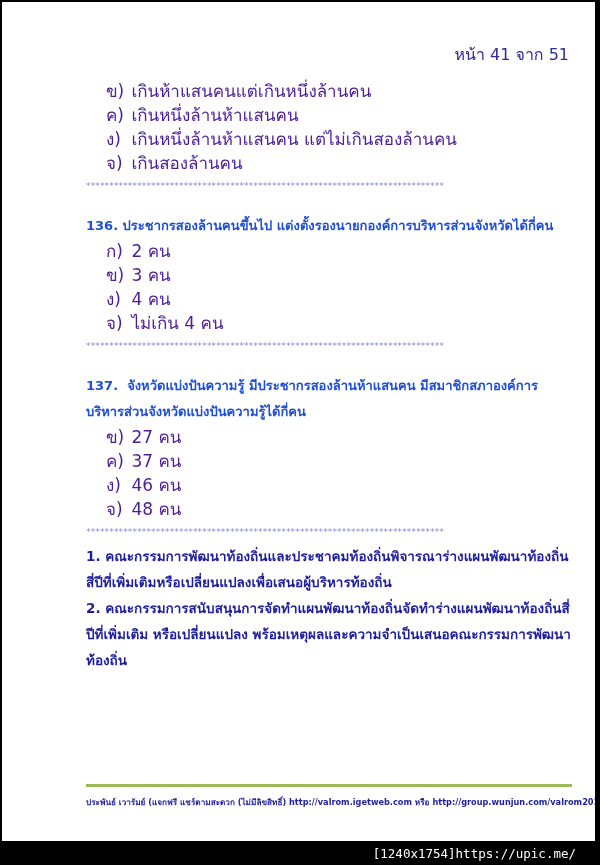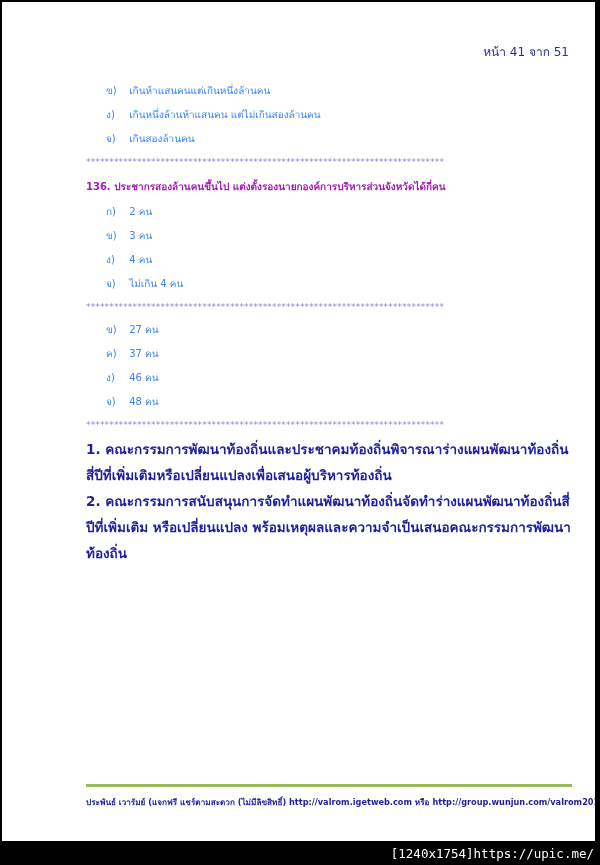--- a/index.html
+++ b/index.html
@@ -20,58 +20,58 @@
       top: 2px;
       width: 593px;
       height: 839px;
       background: #ffffff;
       overflow: hidden;
     }
     .page-number {
       position: absolute;
       right: 26px;
       top: 40px;
-      font-size: 12px;
+      font-size: 16px;
       color: #2b2b9a;
     }
     .content {
       position: absolute;
       left: 84px;
       top: 77px;
       width: 490px;
       color: #2b2b9a;
     }
     .choice {
-      font-size: 10px;
+      font-size: 17px;
       height: 24px;
       line-height: 24px;
       padding-left: 20px;
       white-space: nowrap;
-      color: #3b82f6;
+      color: #4c1d95;
     }
     .choice .letter {
       display: inline-block;
       width: 20px;
     }
     .sep {
       height: 22px;
       line-height: 22px;
       font-size: 9px;
       letter-spacing: 0.15px;
       color: #8a8ad0;
       white-space: nowrap;
       overflow: hidden;
       width: 450px;
     }
     .question {
-      font-size: 10px;
+      font-size: 13px;
       font-weight: bold;
       line-height: 26px;
-      color: #a21caf;
-      margin-top: 1px;
+      color: #1d4ed8;
+      margin-top: 16px;
       margin-bottom: 0;
     }
     .step {
       font-size: 13.5px;
       font-weight: bold;
       line-height: 26px;
       color: #1f1f9c;
     }
     .footer-line {
       position: absolute;
@@ -85,53 +85,55 @@
       position: absolute;
       left: 84px;
       top: 794px;
       font-size: 8.2px;
       font-weight: bold;
       color: #1f1f9c;
       white-space: nowrap;
     }
     .watermark {
       position: absolute;
-      right: 6px;
+      right: 24px;
       bottom: 4px;
       font-size: 12.5px;
       color: #ffffff;
       font-family: "DejaVu Sans Mono", monospace;
       white-space: nowrap;
     }
   </style>
 </head>
 <body>
 
 <div class="page">
   <div class="page-number">หน้า 41 จาก 51</div>
 
   <div class="content">
 
     <div>
       <div class="choice"><span class="letter">ข)</span> <span>เกินห้าแสนคนแต่เกินหนึ่งล้านคน</span></div>
+      <div class="choice"><span class="letter">ค)</span> <span>เกินหนึ่งล้านห้าแสนคน</span></div>
       <div class="choice"><span class="letter">ง)</span> <span>เกินหนึ่งล้านห้าแสนคน แต่ไม่เกินสองล้านคน</span></div>
       <div class="choice"><span class="letter">จ)</span> <span>เกินสองล้านคน</span></div>
     </div>
     <div class="sep">*****************************************************************************</div>
 
     <div>
       <div class="question"><span>136.</span> <span>ประชากรสองล้านคนขึ้นไป แต่งตั้งรองนายกองค์การบริหารส่วนจังหวัดได้กี่คน</span></div>
       <div class="choice"><span class="letter">ก)</span> <span>2 คน</span></div>
       <div class="choice"><span class="letter">ข)</span> <span>3 คน</span></div>
       <div class="choice"><span class="letter">ง)</span> <span>4 คน</span></div>
       <div class="choice"><span class="letter">จ)</span> <span>ไม่เกิน 4 คน</span></div>
     </div>
     <div class="sep">*****************************************************************************</div>
 
     <div>
+      <div class="question"><span>137.</span>&nbsp; <span>จังหวัดแบ่งปันความรู้ มีประชากรสองล้านห้าแสนคน มีสมาชิกสภาองค์การบริหารส่วนจังหวัดแบ่งปันความรู้ได้กี่คน</span></div>
       <div class="choice"><span class="letter">ข)</span> <span>27 คน</span></div>
       <div class="choice"><span class="letter">ค)</span> <span>37 คน</span></div>
       <div class="choice"><span class="letter">ง)</span> <span>46 คน</span></div>
       <div class="choice"><span class="letter">จ)</span> <span>48 คน</span></div>
     </div>
     <div class="sep">*****************************************************************************</div>
 
     <div>
       <div class="step">1. คณะกรรมการพัฒนาท้องถิ่นและประชาคมท้องถิ่นพิจารณาร่างแผนพัฒนาท้องถิ่นสี่ปีที่เพิ่มเติมหรือเปลี่ยนแปลงเพื่อเสนอผู้บริหารท้องถิ่น</div>
       <div class="step">2. คณะกรรมการสนับสนุนการจัดทำแผนพัฒนาท้องถิ่นจัดทำร่างแผนพัฒนาท้องถิ่นสี่ปีที่เพิ่มเติม หรือเปลี่ยนแปลง พร้อมเหตุผลและความจำเป็นเสนอคณะกรรมการพัฒนาท้องถิ่น</div>

